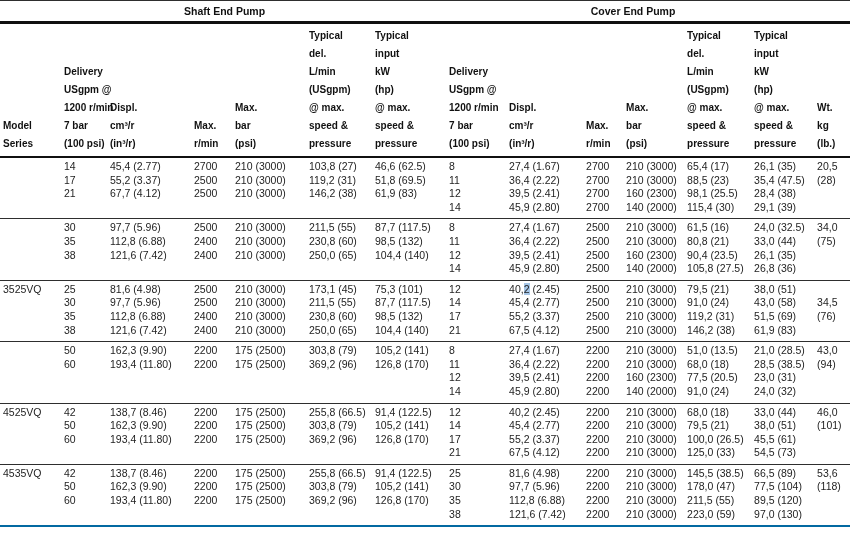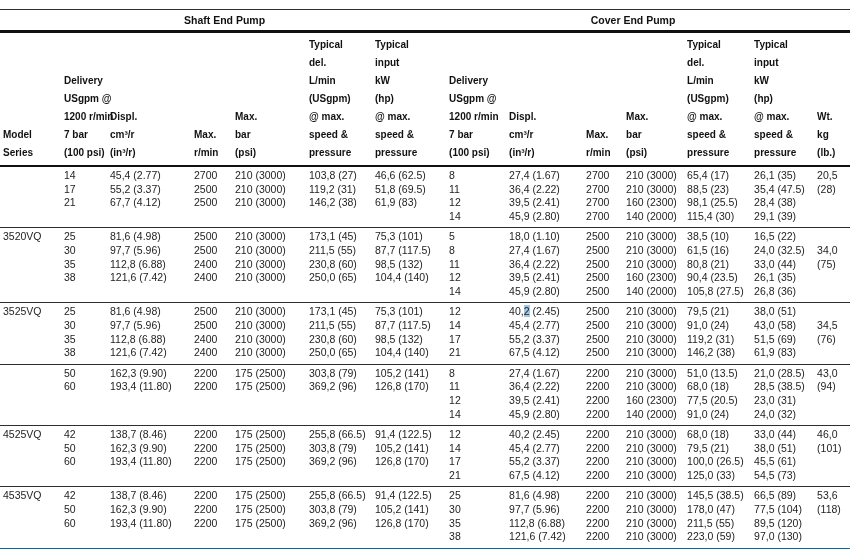--- a/index.html
+++ b/index.html
@@ -1,18 +1,18 @@
 <!DOCTYPE html>
 <html><head>
 <meta charset="utf-8">
 <style>
   html, body { margin:0; padding:0; background:#ffffff; }
   .page {
     position:relative; width:850px; height:549px; overflow:hidden;
-    background:#ffffff; box-sizing:border-box; padding-top:9px;
+    background:#ffffff; box-sizing:border-box; 
     font-family:"Liberation Sans", sans-serif; color:#1d1d1d;
   }
   table.spec { border-collapse:collapse; table-layout:fixed; width:850px; }
   
   tr.group-row th {
     border-top:1px solid #2e2e2e; border-bottom:3px solid #101010;
     font-size:10.5px; font-weight:bold; height:20px;
     text-align:center; vertical-align:middle; padding:0; color:#111;
   }
   
@@ -185,36 +185,20 @@
           <td>45,9 (2.80)</td>
           <td>2700</td>
           <td>140 (2000)</td>
           <td>115,4 (30)</td>
           <td>29,1 (39)</td>
           <td></td>
         </tr>
       </tbody>
       <tbody class="block">
         <tr>
-          <td class="c-model">3520VQ</td>
-          <td>25</td>
-          <td>81,6 (4.98)</td>
-          <td>2500</td>
-          <td>210 (3000)</td>
-          <td>173,1 (45)</td>
-          <td>75,3 (101)</td>
-          <td>5</td>
-          <td>18,0 (1.10)</td>
-          <td>2500</td>
-          <td>210 (3000)</td>
-          <td>38,5 (10)</td>
-          <td>16,5 (22)</td>
-          <td></td>
-        </tr>
-        <tr>
           <td class="c-model"></td>
           <td>30</td>
           <td>97,7 (5.96)</td>
           <td>2500</td>
           <td>210 (3000)</td>
           <td>211,5 (55)</td>
           <td>87,7 (117.5)</td>
           <td>8</td>
           <td>27,4 (1.67)</td>
           <td>2500</td>

